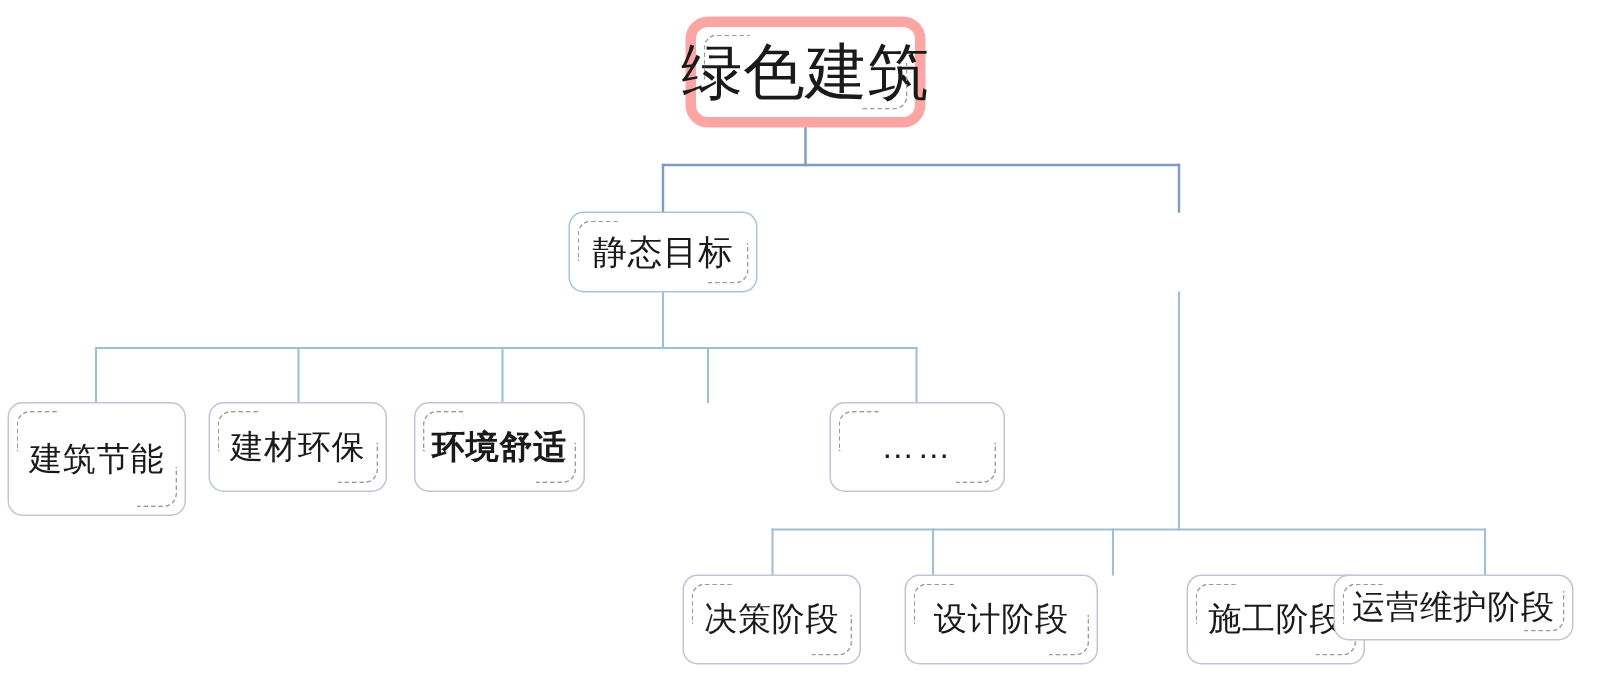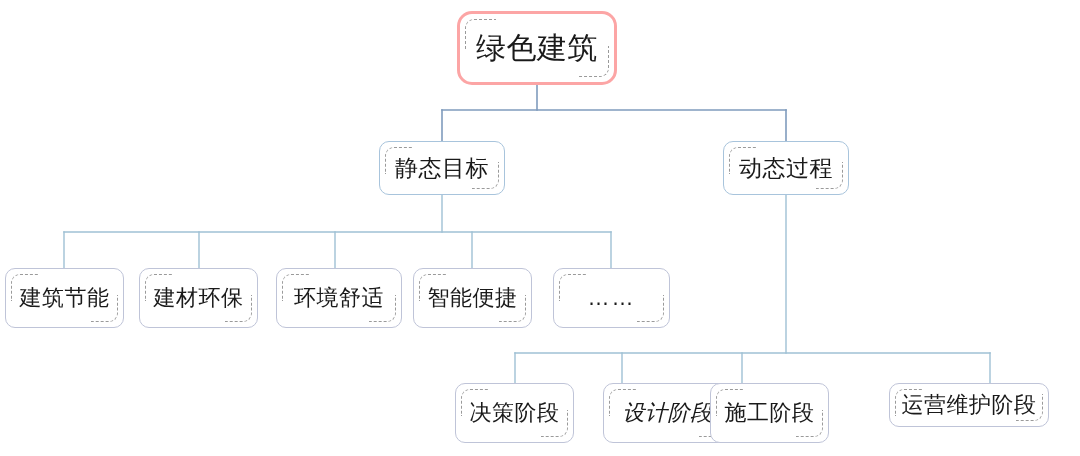--- a/index.html
+++ b/index.html
@@ -57,23 +57,23 @@
   }
   .node::after {
     right: 5px;
     bottom: 5px;
     border-right: 1px dashed #9a9a9a;
     border-bottom: 1px dashed #9a9a9a;
     border-bottom-right-radius: 9px;
   }
 
   .node-root {
-    border: 3px solid #fca5a5;
+    border: 7px solid #fca5a5;
     border-radius: 15px;
-    font-size: 30px;
+    font-size: 41px;
     font-weight: 500;
   }
   .node-root::before,
   .node-root::after {
     width: 30px;
     height: 30px;
   }
 
   .node-branch {
     border: 1.6px solid #a8c4dc;
@@ -119,46 +119,40 @@
       </g>
   </svg>
 
   <div class="node node-root" style="left: 457px; top: 11px; width: 160px; height: 74px;">
     <span>绿色建筑</span>
   </div>
 
   <div class="node node-branch" style="left: 379px; top: 141px; width: 126px; height: 54px;">
     <span>静态目标</span>
   </div>
-  <div class="node node-branch" style="left: 723px; top: 141px; width: 126px; height: 54px;">
-    <span>动态过程</span>
-  </div>
 
-  <div class="node node-leaf" style="left: 5px; top: 268px; width: 119px; height: 60px;">
+  <div class="node node-leaf" style="left: 5px; top: 268px; width: 119px; height: 76px;">
     <span>建筑节能</span>
   </div>
   <div class="node node-leaf" style="left: 139px; top: 268px; width: 119px; height: 60px;">
     <span>建材环保</span>
   </div>
-  <div class="node node-leaf" style="left: 276px; top: 268px; width: 126px; height: 60px;">
+  <div class="node node-leaf" style="left: 276px; top: 268px; width: 114px; height: 60px; font-weight: bold;">
     <span>环境舒适</span>
-  </div>
-  <div class="node node-leaf" style="left: 413px; top: 268px; width: 119px; height: 60px;">
-    <span>智能便捷</span>
   </div>
   <div class="node node-leaf node-ellipsis" style="left: 553px; top: 268px; width: 117px; height: 60px;">
     <span>……</span>
   </div>
 
   <div class="node node-leaf" style="left: 455px; top: 383px; width: 119px; height: 60px; justify-content: center;">
     <span>决策阶段</span>
   </div>
-  <div class="node node-leaf" style="left: 603px; top: 383px; width: 129px; height: 60px; font-style: italic;">
+  <div class="node node-leaf" style="left: 603px; top: 383px; width: 129px; height: 60px;">
     <span>设计阶段</span>
   </div>
-  <div class="node node-leaf" style="left: 710px; top: 383px; width: 119px; height: 60px;">
+  <div class="node node-leaf" style="left: 791px; top: 383px; width: 119px; height: 60px;">
     <span>施工阶段</span>
   </div>
   <div class="node node-leaf" style="left: 889px; top: 383px; width: 160px; height: 44px;">
     <span>运营维护阶段</span>
   </div>
 
 </div>
 
 </body></html>

